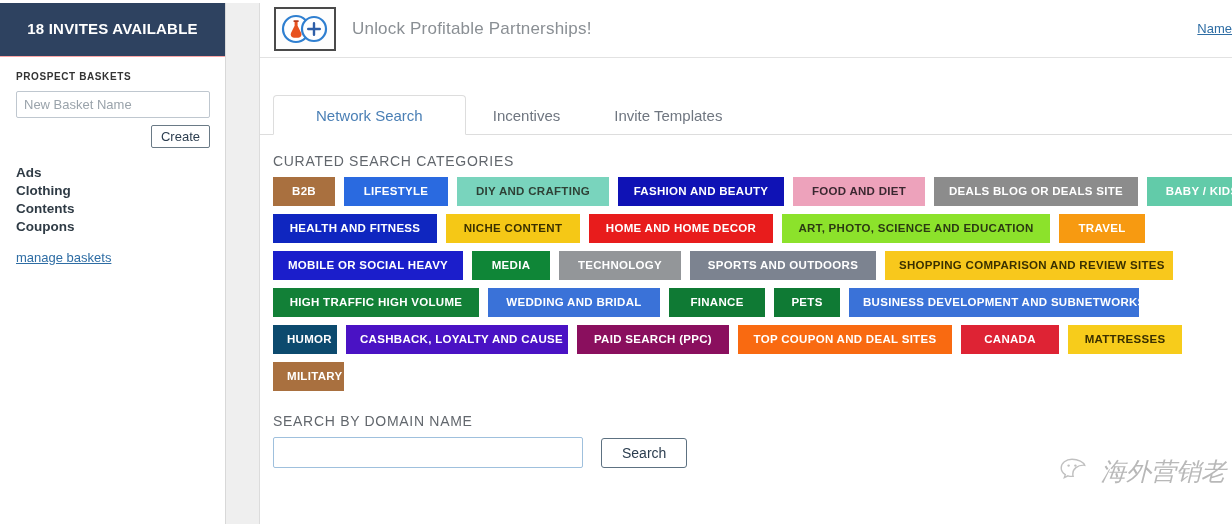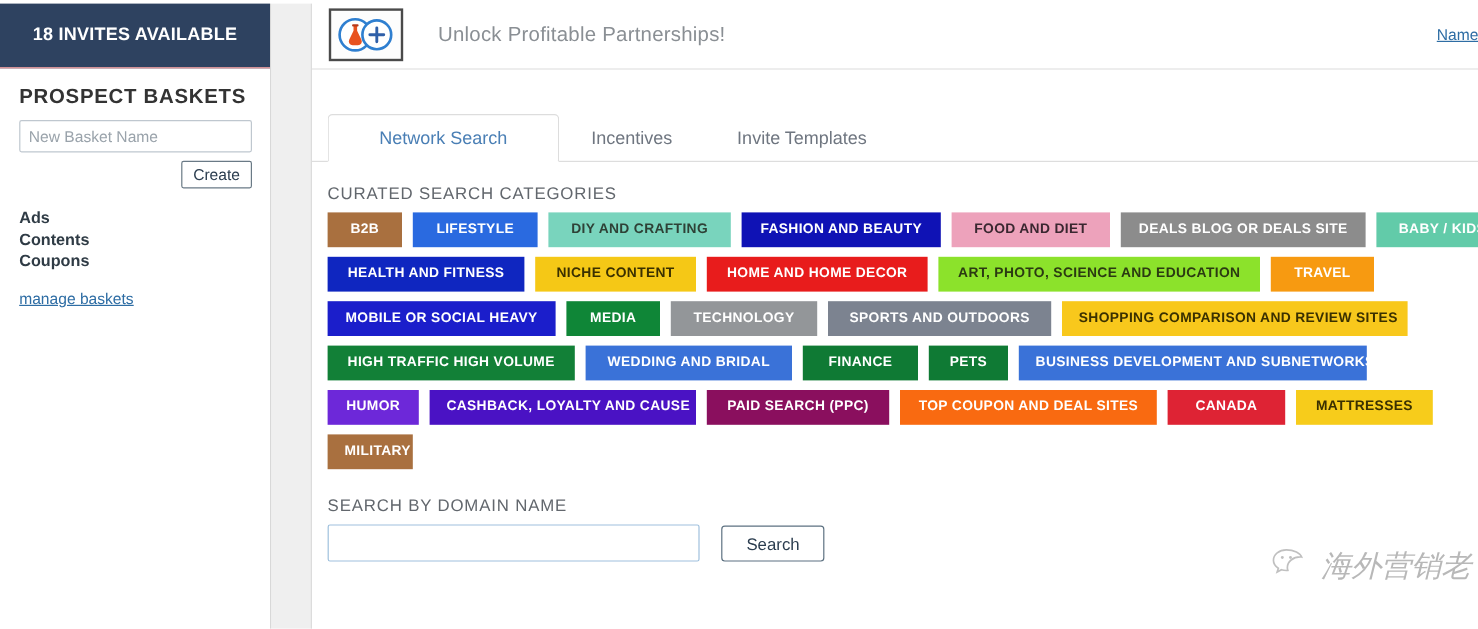--- a/index.html
+++ b/index.html
@@ -36,21 +36,21 @@
     align-items: center;
     justify-content: center;
     font-size: 15px;
     font-weight: bold;
     letter-spacing: .2px;
     margin: 0 0 0 0;
     border-bottom: 1px solid #fca5a5;
   }
   .sidebar-body { padding: 0 16px; }
   .baskets-title {
-    font-size: 17px;
+    font-size: 10px;
     font-weight: bold;
     color: #333333;
     letter-spacing: .6px;
     margin-top: 14px;
     margin-bottom: 9px;
   }
   .basket-input {
     width: 194px;
     height: 27px;
     border: 1px solid #bfc7cf;
@@ -128,21 +128,21 @@
     position: relative;
   }
   .promo-logo {
     width: 62px; height: 44px;
     border: 2px solid #4a4a4a;
     background: #fdfdfd;
     display: flex; align-items: center; justify-content: center;
     flex: 0 0 62px;
   }
   .promo-text {
-    margin-left: 29px;
+    margin-left: 16px;
     font-size: 17px;
     color: #8a8f94;
     letter-spacing: .2px;
   }
   .show-link {
     position: absolute;
     right: 0px;
     top: 21px;
     font-size: 13px;
     color: #2e6da4;
@@ -279,20 +279,21 @@
       <div class="baskets-title">PROSPECT BASKETS</div>
 
       <input class="basket-input" type="text" placeholder="New Basket Name" style="">
 
       <div class="create-row">
         <button class="create-btn">Create</button>
       </div>
 
       <ul class="basket-list">
         <li>Ads</li>
+        <li>Clothing</li>
         <li>Contents</li>
         <li>Coupons</li>
       </ul>
 
       <a class="manage-link">manage baskets</a>
     </div>
   </aside>
 
   <div class="gutter"></div>
 
@@ -345,21 +346,21 @@
           <button class="cat-btn" style="background: rgb(248, 200, 28); color: rgb(58, 48, 0); width: 288px;">SHOPPING COMPARISON AND REVIEW SITES</button>
         </div>
         <div class="cat-row">
           <button class="cat-btn" style="background: rgb(18, 128, 55); color: rgb(255, 255, 255); width: 206px;">HIGH TRAFFIC HIGH VOLUME</button>
           <button class="cat-btn" style="background: rgb(58, 114, 216); color: rgb(255, 255, 255); width: 172px;">WEDDING AND BRIDAL</button>
           <button class="cat-btn" style="background: rgb(15, 122, 52); color: rgb(255, 255, 255); width: 96px;">FINANCE</button>
           <button class="cat-btn" style="background: rgb(15, 122, 52); color: rgb(255, 255, 255); width: 66px;">PETS</button>
           <button class="cat-btn" style="background: rgb(58, 114, 216); color: rgb(255, 255, 255); width: 290px;">BUSINESS DEVELOPMENT AND SUBNETWORKS</button>
         </div>
         <div class="cat-row">
-          <button class="cat-btn" style="background: #6d28d9; color: rgb(255, 255, 255); width: 76px;">HUMOR</button>
+          <button class="cat-btn" style="background: #0c4a6e; color: rgb(255, 255, 255); width: 64px;">HUMOR</button>
           <button class="cat-btn" style="background: rgb(74, 18, 196); color: rgb(255, 255, 255); width: 222px;">CASHBACK, LOYALTY AND CAUSE</button>
           <button class="cat-btn" style="background: rgb(138, 15, 94); color: rgb(255, 255, 255); width: 152px;">PAID SEARCH (PPC)</button>
           <button class="cat-btn" style="background: rgb(249, 106, 17); color: rgb(255, 255, 255); width: 214px;">TOP COUPON AND DEAL SITES</button>
           <button class="cat-btn" style="background: rgb(222, 35, 52); color: rgb(255, 255, 255); width: 98px;">CANADA</button>
           <button class="cat-btn" style="background: rgb(247, 204, 27); color: rgb(58, 48, 0); width: 114px;">MATTRESSES</button>
         </div>
         <div class="cat-row">
           <button class="cat-btn" style="background: rgb(169, 112, 63); color: rgb(255, 255, 255); width: 71px;">MILITARY</button>
         </div>
       </div>

